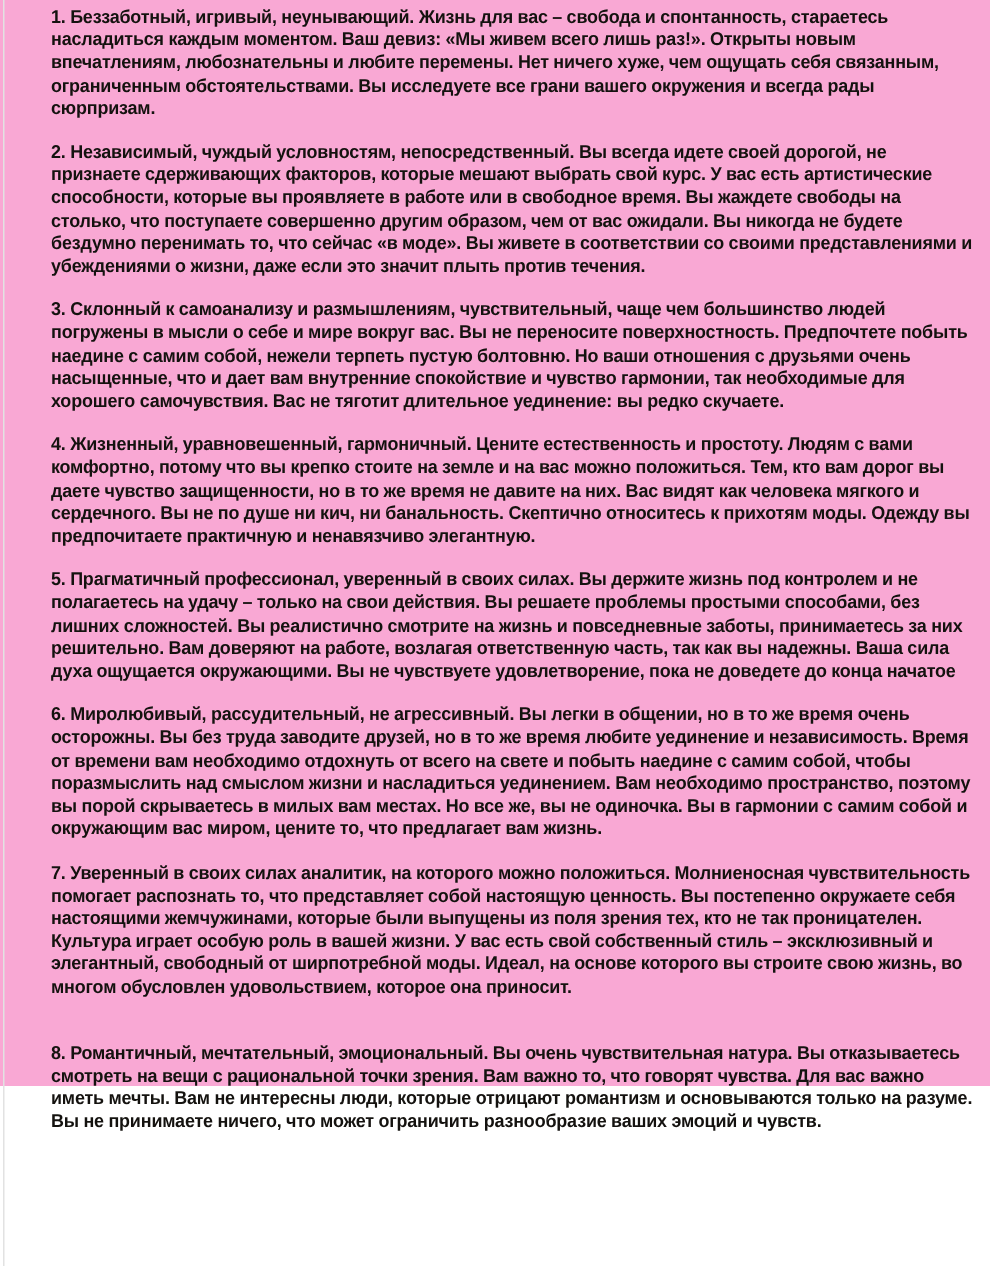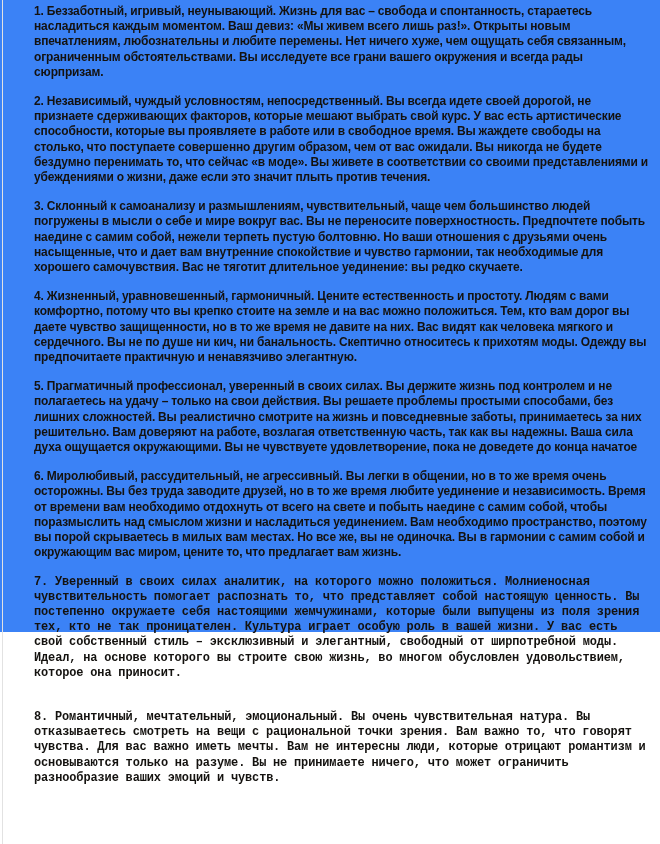--- a/index.html
+++ b/index.html
@@ -11,43 +11,42 @@
     width: 660px;
     height: 844px;
     background: #ffffff;
     font-family: "Liberation Sans", "DejaVu Sans", sans-serif;
     overflow: hidden;
   }
 
   #document-page {
     position: relative;
     width: 660px;
-    height: 632px;
-    background: #3b82f6;
+    height: 724px;
+    background: #f9a8d4;
     box-sizing: border-box;
     padding: 4px 10px 0 34px;
   }
 
   
   #left-edge-rule {
     position: absolute;
     left: 2px;
     top: 0;
     width: 1px;
     height: 844px;
     background: #e2e2e2;
   }
 
   .section {
     margin: 0 0 14px 0;
   }
 
   .section.wide-gap {
     margin-bottom: 29px;
-    font-family: Liberation Mono, monospace;
   }
 
   .section p {
     margin: 0;
     padding: 0;
     color: #14120f;
     font-weight: bold;
     font-size: 12.4px;
     line-height: 15.2px;
     letter-spacing: -0.12px;

